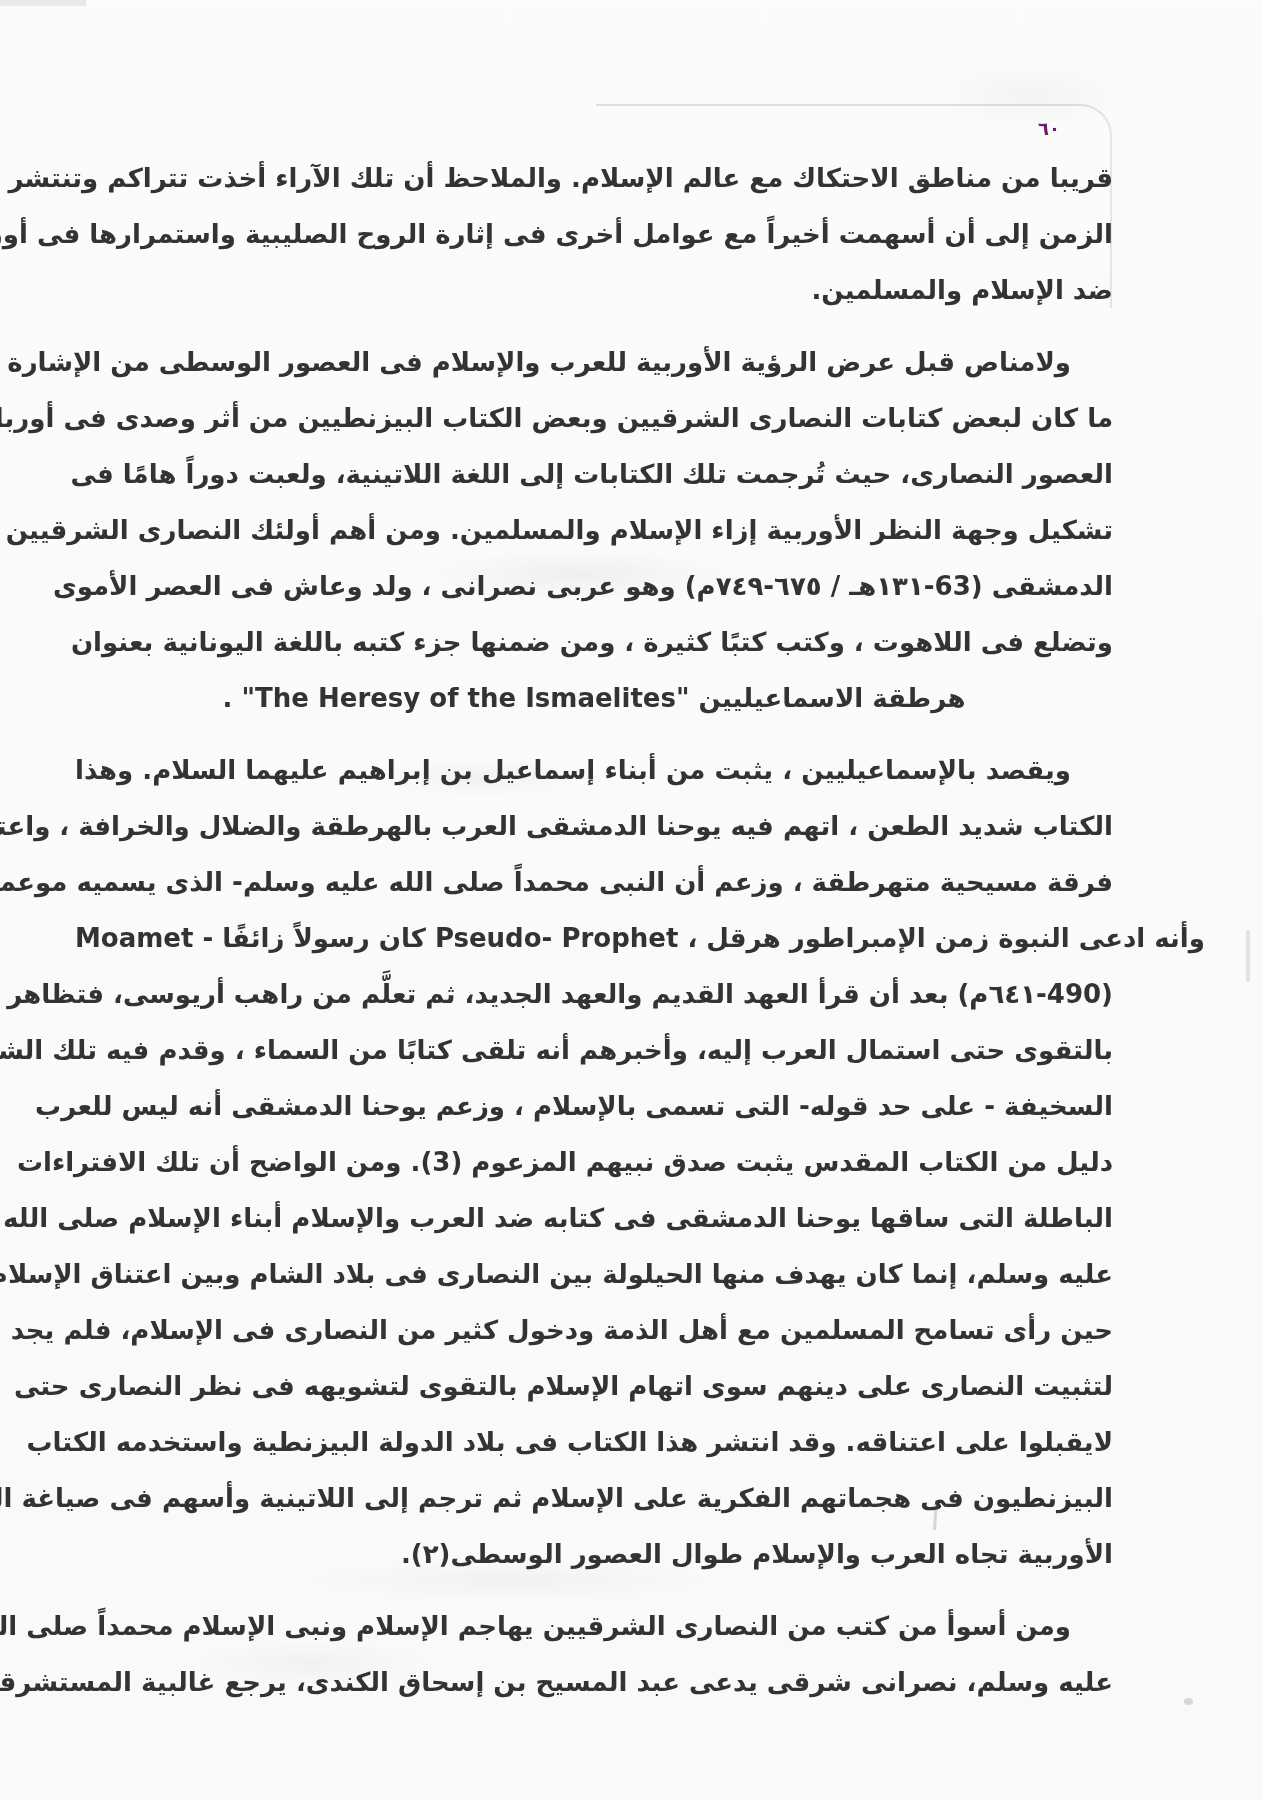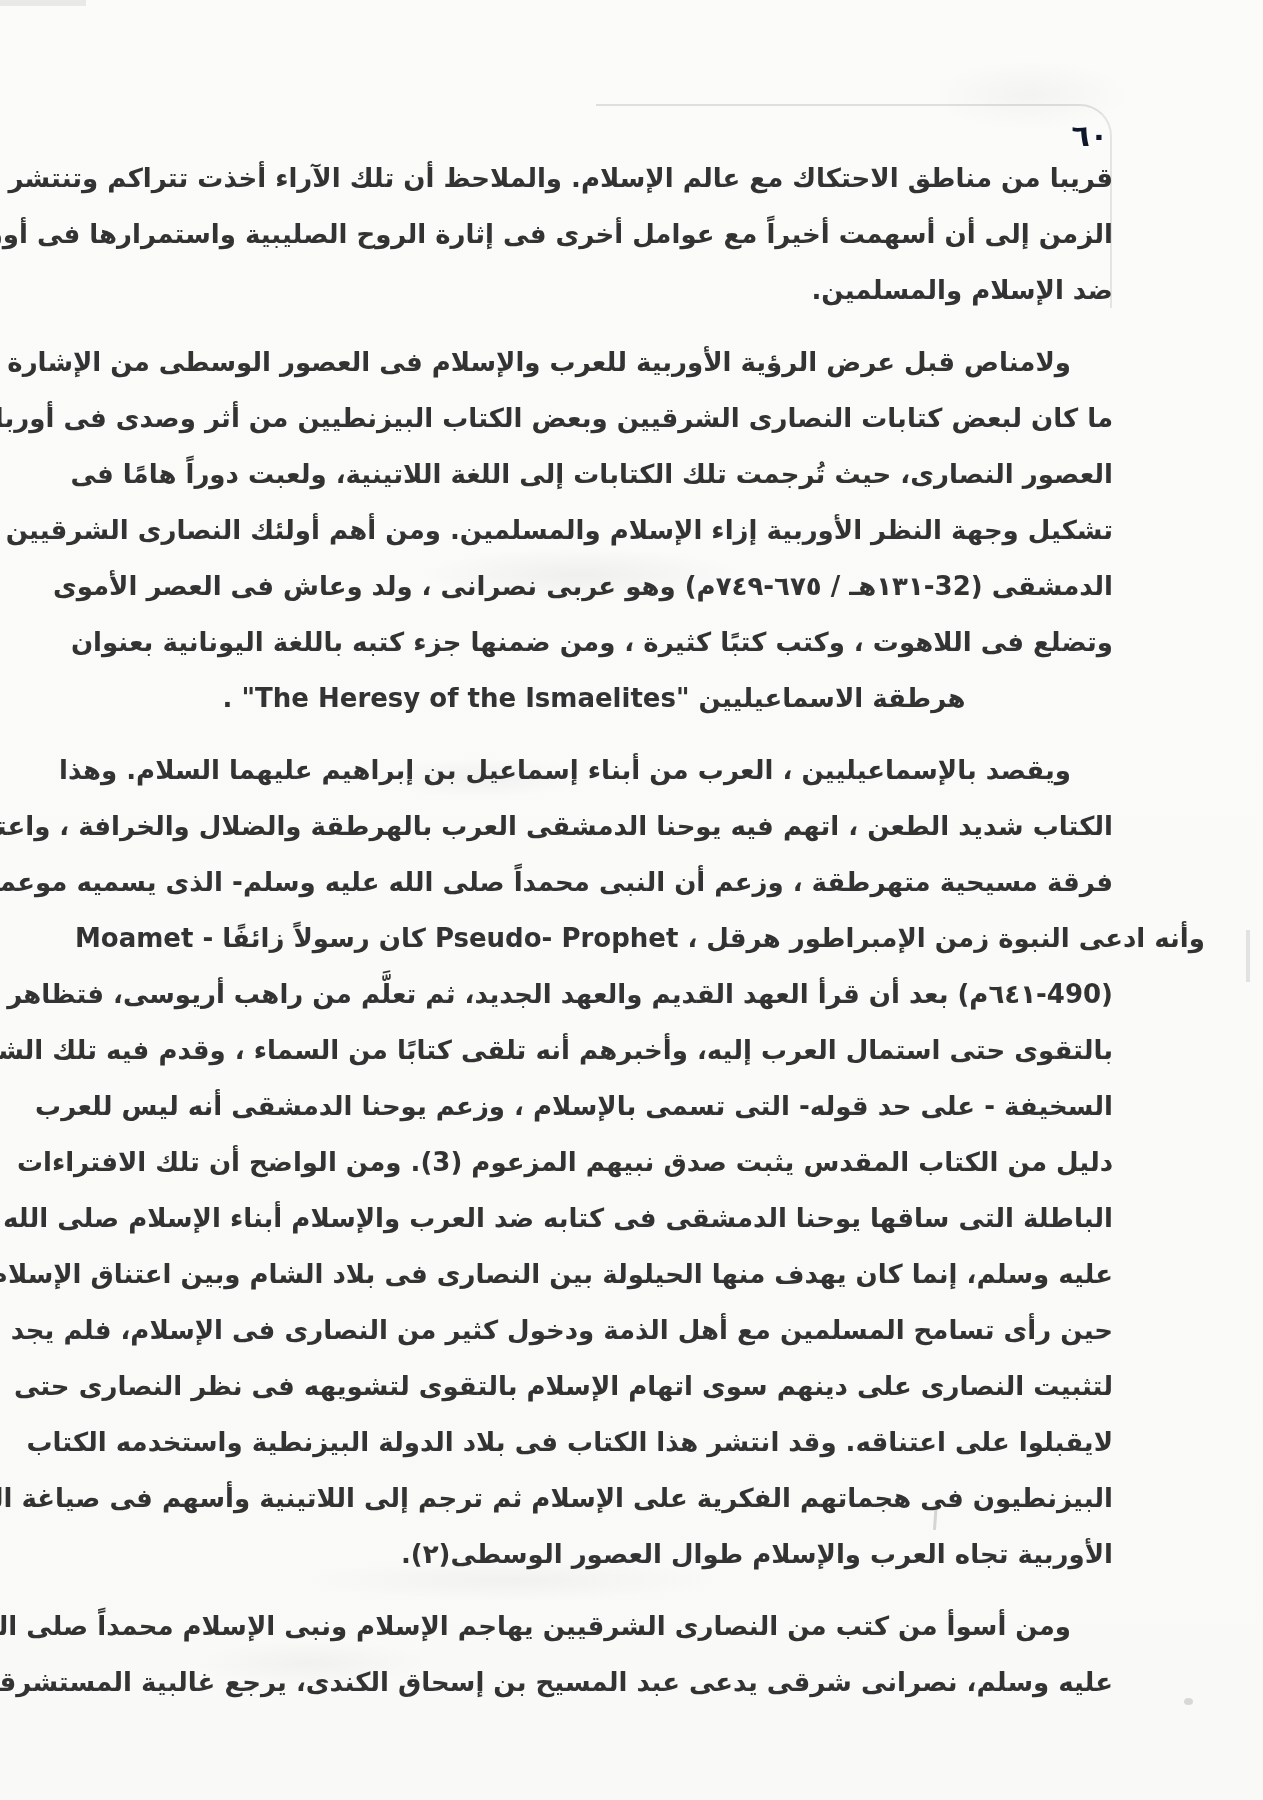--- a/index.html
+++ b/index.html
@@ -4,21 +4,21 @@
 <style>
   html,body{margin:0;padding:0;}
   body{
     width:1263px;height:1800px;position:relative;overflow:hidden;
     background:linear-gradient(180deg,#fbfbfa 0%,#fafaf8 60%,#f9f9f7 100%);
     font-family:"DejaVu Sans",sans-serif;
   }
   .page{position:absolute;inset:0;}
   .page-number{
     position:absolute;top:118px;left:1038px;width:70px;
-    font-size:30px;font-weight:bold;color:#0f172a;text-align:right;
+    font-size:18px;font-weight:bold;color:#701a75;text-align:left;
     direction:rtl;
   }
   
   .scan-corner{
     position:absolute;top:104px;left:596px;width:514px;height:202px;
     border-top:2px solid #c9c9c9;border-right:2px solid #d2d2d2;
     border-top-right-radius:32px;opacity:.55;pointer-events:none;
   }
   .text-block{
     position:absolute;top:150px;left:75px;width:1038px;
@@ -76,27 +76,27 @@
       <div class="line j">قريبا من مناطق الاحتكاك مع عالم الإسلام. والملاحظ أن تلك الآراء أخذت تتراكم وتنتشر عبر</div>
       <div class="line j">الزمن إلى أن أسهمت أخيراً مع عوامل أخرى فى إثارة الروح الصليبية واستمرارها فى أوربا</div>
       <div class="line r">ضد الإسلام والمسلمين.</div>
     </div>
 
     <div class="para">
       <div class="line j ind">ولامناص قبل عرض الرؤية الأوربية للعرب والإسلام فى العصور الوسطى من الإشارة إلى</div>
       <div class="line j">ما كان لبعض كتابات النصارى الشرقيين وبعض الكتاب البيزنطيين من أثر وصدى فى أوربا</div>
       <div class="line j">العصور النصارى، حيث تُرجمت تلك الكتابات إلى اللغة اللاتينية، ولعبت دوراً هامًا فى</div>
       <div class="line j">تشكيل وجهة النظر الأوربية إزاء الإسلام والمسلمين. ومن أهم أولئك النصارى الشرقيين يوحنا</div>
-      <div class="line j">الدمشقى (32-١٣١هـ / ٦٧٥-٧٤٩م) وهو عربى نصرانى ، ولد وعاش فى العصر الأموى</div>
+      <div class="line j">الدمشقى (63-١٣١هـ / ٦٧٥-٧٤٩م) وهو عربى نصرانى ، ولد وعاش فى العصر الأموى</div>
       <div class="line j">وتضلع فى اللاهوت ، وكتب كتبًا كثيرة ، ومن ضمنها جزء كتبه باللغة اليونانية بعنوان</div>
       <div class="line c">هرطقة الاسماعيليين "The Heresy of the Ismaelites" .</div>
     </div>
 
     <div class="para">
-      <div class="line j ind">ويقصد بالإسماعيليين ، العرب من أبناء إسماعيل بن إبراهيم عليهما السلام. وهذا</div>
+      <div class="line j ind">ويقصد بالإسماعيليين ، يثبت من أبناء إسماعيل بن إبراهيم عليهما السلام. وهذا</div>
       <div class="line j">الكتاب شديد الطعن ، اتهم فيه يوحنا الدمشقى العرب بالهرطقة والضلال والخرافة ، واعتبرهم</div>
       <div class="line j">فرقة مسيحية متهرطقة ، وزعم أن النبى محمداً صلى الله عليه وسلم- الذى يسميه موعمت</div>
       <div class="line j ltr">Moamet - كان رسولاً زائفًا Pseudo- Prophet ، وأنه ادعى النبوة زمن الإمبراطور هرقل</div>
       <div class="line j">(490-٦٤١م) بعد أن قرأ العهد القديم والعهد الجديد، ثم تعلَّم من راهب أريوسى، فتظاهر</div>
       <div class="line j">بالتقوى حتى استمال العرب إليه، وأخبرهم أنه تلقى كتابًا من السماء ، وقدم فيه تلك الشرائع</div>
       <div class="line j">السخيفة - على حد قوله- التى تسمى بالإسلام ، وزعم يوحنا الدمشقى أنه ليس للعرب</div>
       <div class="line j">دليل من الكتاب المقدس يثبت صدق نبيهم المزعوم (3). ومن الواضح أن تلك الافتراءات</div>
       <div class="line j">الباطلة التى ساقها يوحنا الدمشقى فى كتابه ضد العرب والإسلام أبناء الإسلام صلى الله</div>
       <div class="line j">عليه وسلم، إنما كان يهدف منها الحيلولة بين النصارى فى بلاد الشام وبين اعتناق الإسلام ،</div>
       <div class="line j">حين رأى تسامح المسلمين مع أهل الذمة ودخول كثير من النصارى فى الإسلام، فلم يجد وسيلة</div>

